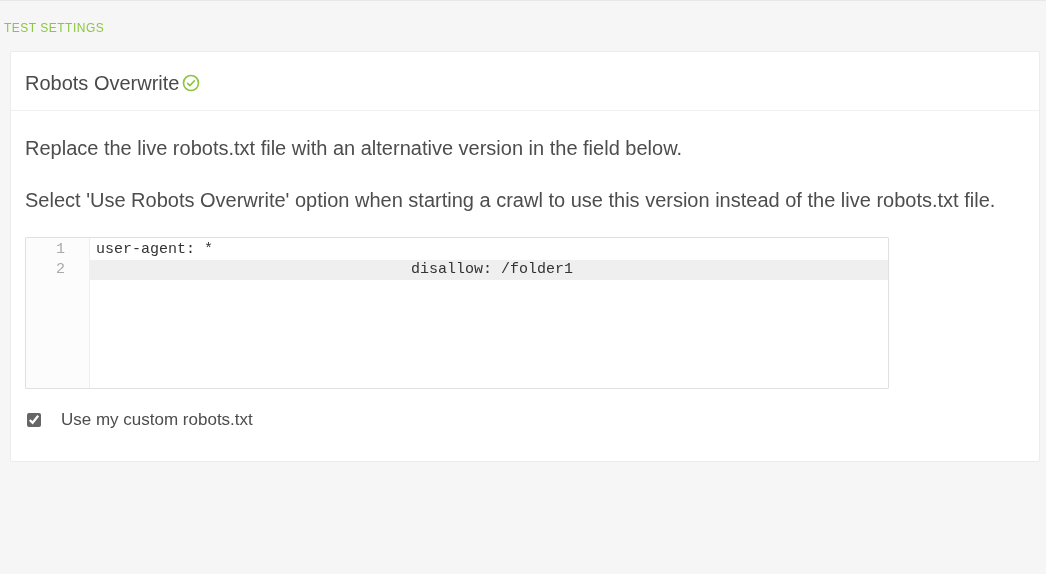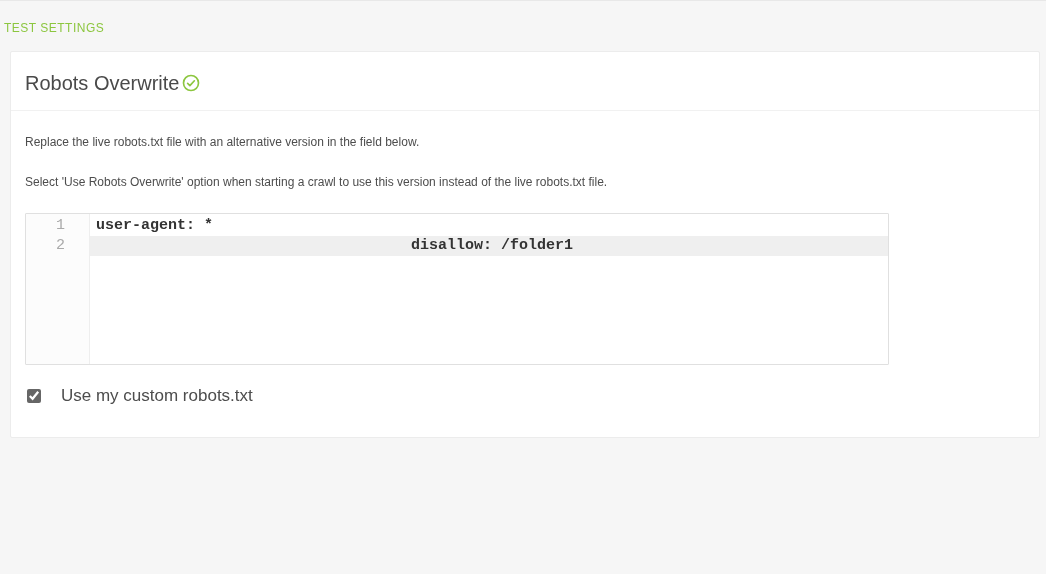--- a/index.html
+++ b/index.html
@@ -46,21 +46,21 @@
     .ok-icon {
       width: 18px;
       height: 18px;
       display: inline-flex;
     }
     .panel-body {
       padding: 22px 18px 4px 14px;
     }
     .desc-line {
       color: #4d4d4d;
-      font-size: 12px;
+      font-size: 20px;
       margin-bottom: 22px;
     }
     .example-block {
       display: inline-block;
       font-family: "Consolas", "Menlo", "Courier New", monospace;
       font-size: 16px;
       color: #d6336c;
       background: #fcf5f8;
       border-radius: 4px;
       padding: 6px 8px;
@@ -88,21 +88,20 @@
       padding-top: 2px;
     }
     .gutter-line {
       height: 20px;
       line-height: 20px;
       padding-right: 24px;
     }
     .code-area {
       flex: 1;
       padding-top: 2px;
-      font-weight: bold;
     }
     .code-line {
       height: 20px;
       line-height: 20px;
       padding-left: 6px;
       color: #333;
       display: flex;
       align-items: center;
     }
     .code-line.active {

